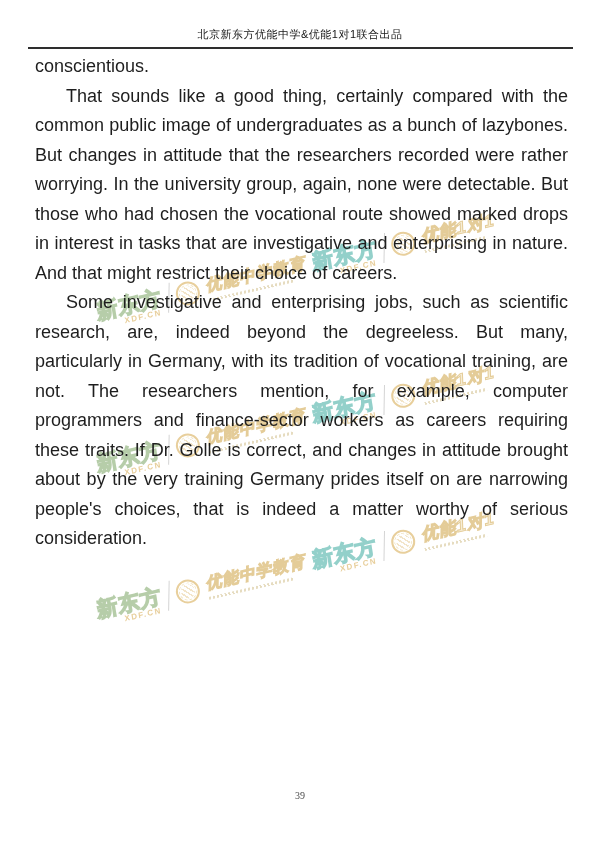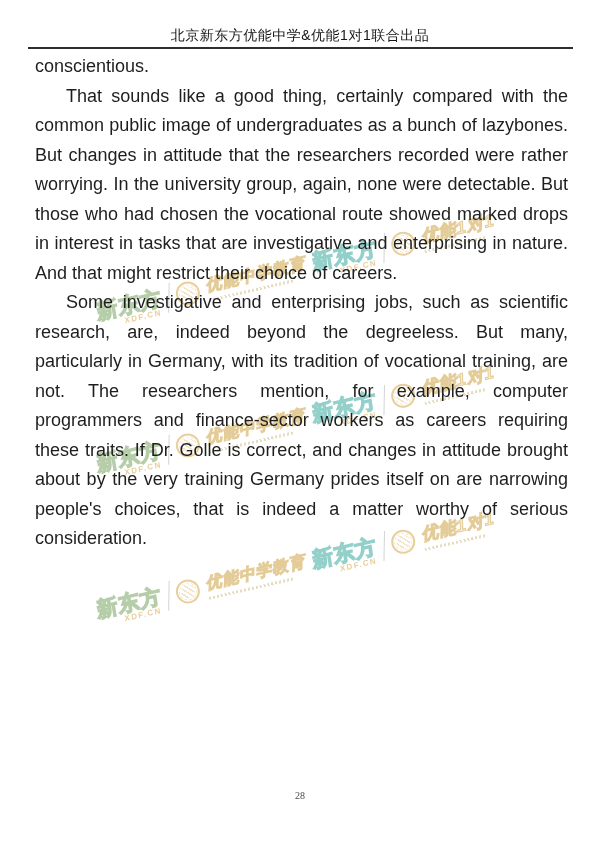--- a/index.html
+++ b/index.html
@@ -11,21 +11,21 @@
     overflow: hidden;
     font-family: "Liberation Sans", "DejaVu Sans", sans-serif;
   }
 
   
   .header-title {
     position: absolute;
     top: 27px; left: 0;
     width: 100%;
     text-align: center;
-    font-size: 14px;
+    font-size: 11px;
     letter-spacing: 0.5px;
     color: #151515;
     z-index: 2;
   }
   .header-rule {
     position: absolute;
     top: 47px; left: 28px;
     width: 545px; height: 2px;
     background: #2e2e2e;
     z-index: 2;
@@ -223,15 +223,15 @@
 
   <div class="header-title">北京新东方优能中学&amp;优能1对1联合出品</div>
   <div class="header-rule"></div>
 
   <main class="body-text">
     <p class="para no-indent">conscientious.</p>
     <p class="para">That sounds like a good thing, certainly compared with the common public image of undergraduates as a bunch of lazybones. But changes in attitude that the researchers recorded were rather worrying. In the university group, again, none were detectable. But those who had chosen the vocational route showed marked drops in interest in tasks that are investigative and enterprising in nature. And that might restrict their choice of careers.</p>
     <p class="para">Some investigative and enterprising jobs, such as scientific research, are, indeed beyond the degreeless. But many, particularly in Germany, with its tradition of vocational training, are not. The researchers mention, for example, computer programmers and finance-sector workers as careers requiring these traits. If Dr. Golle is correct, and changes in attitude brought about by the very training Germany prides itself on are narrowing people's choices, that is indeed a matter worthy of serious consideration.</p>
   </main>
 
-  <div class="page-number">28</div>
+  <div class="page-number">39</div>
 
 </div>
 
 </body></html>

